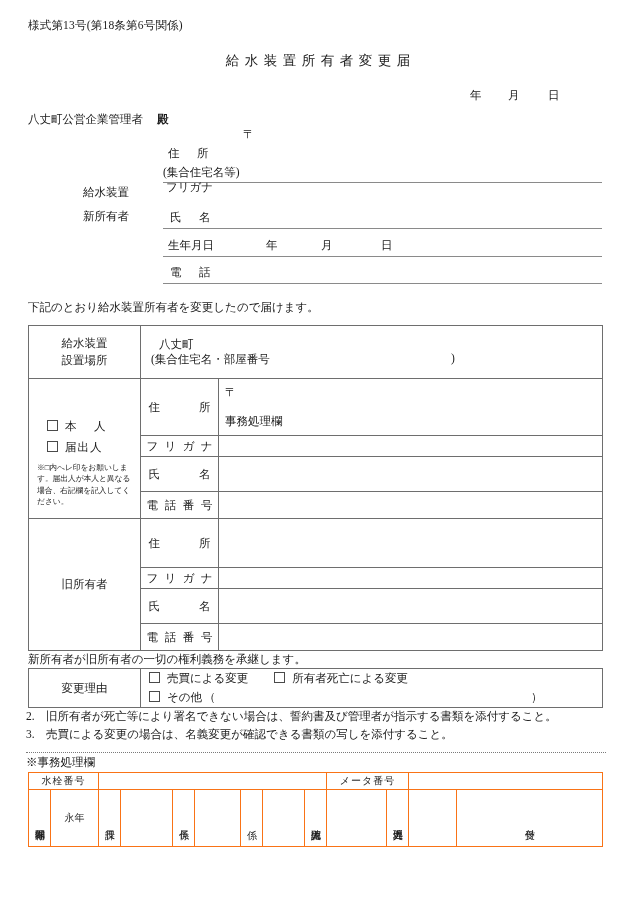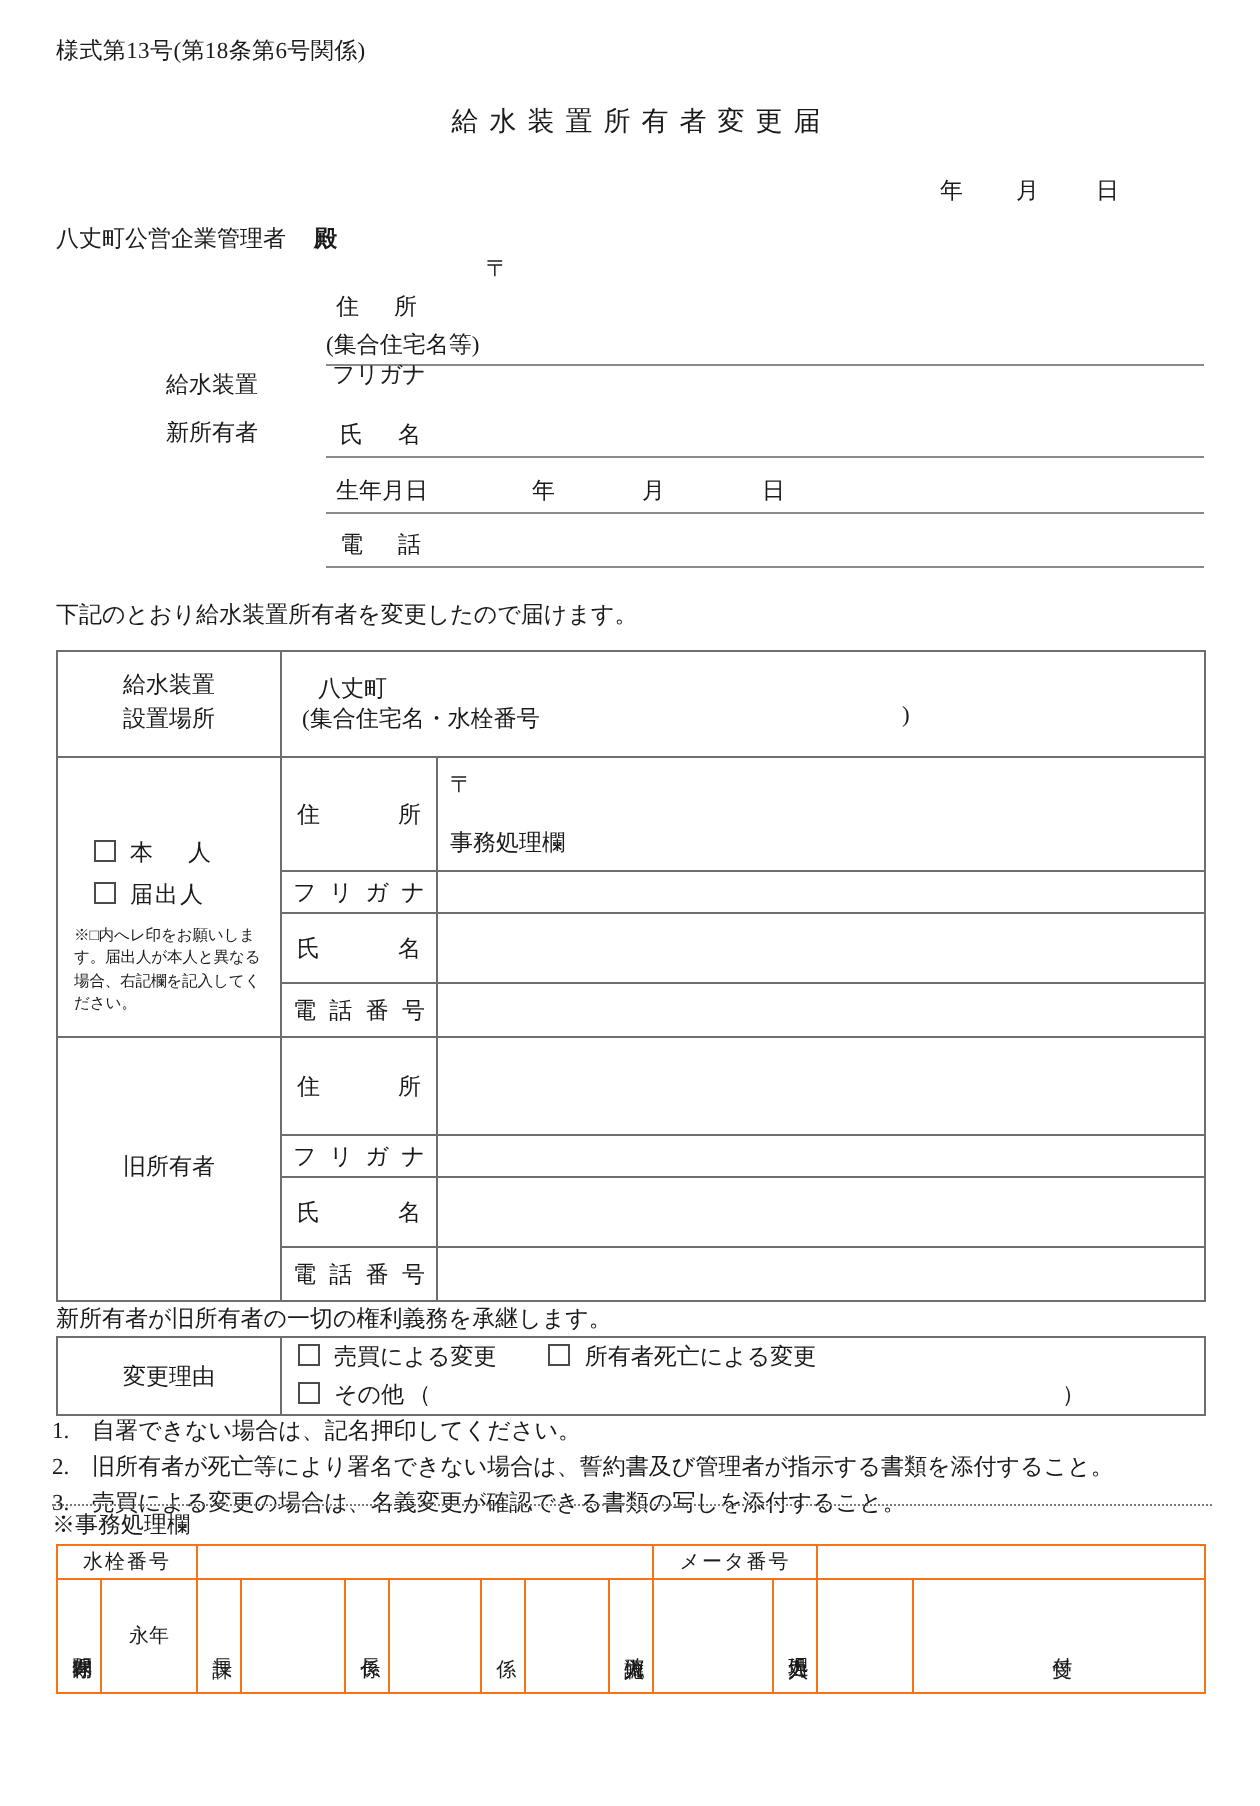--- a/index.html
+++ b/index.html
@@ -278,21 +278,21 @@
     <tbody>
 
       <tr>
         <td class="lbl-cell" style="height:52px;">
           <div>給水装置</div>
           <div>設置場所</div>
         </td>
         <td colspan="2">
           <div class="inner-top" style="padding-left:18px;">八丈町</div>
           <div class="inner-bot" style="position:relative; padding-left:10px;">
-            <span>(集合住宅名・水栓番号</span>
+            <span>(集合住宅名・部屋番号</span>
             <span style="position:absolute; left:310px;">)</span>
           </div>
         </td>
       </tr>
 
       <tr>
         <td rowspan="4" class="vtop">
           <div style="height:28px;"></div>
           <div class="chk-row">
             <span class="chk"></span><span class="sp3">本　人</span>
@@ -385,23 +385,20 @@
             <span><span class="chk"></span><span>その他</span><span class="other-paren-open">（</span></span>
             <span style="position:absolute; left:390px;">）</span>
           </div>
         </td>
       </tr>
     </tbody>
   </table>
 
   <div class="abs notes">
     <div class="note">
-      <span class="num">1.</span><span>自署できない場合は、記名押印してください。</span>
-    </div>
-    <div class="note">
       <span class="num">2.</span><span>旧所有者が死亡等により署名できない場合は、誓約書及び管理者が指示する書類を添付すること。</span>
     </div>
     <div class="note">
       <span class="num">3.</span><span>売買による変更の場合は、名義変更が確認できる書類の写しを添付すること。</span>
     </div>
   </div>
 
   <div class="abs divider"></div>
   <div class="abs office-head">※事務処理欄</div>
 

